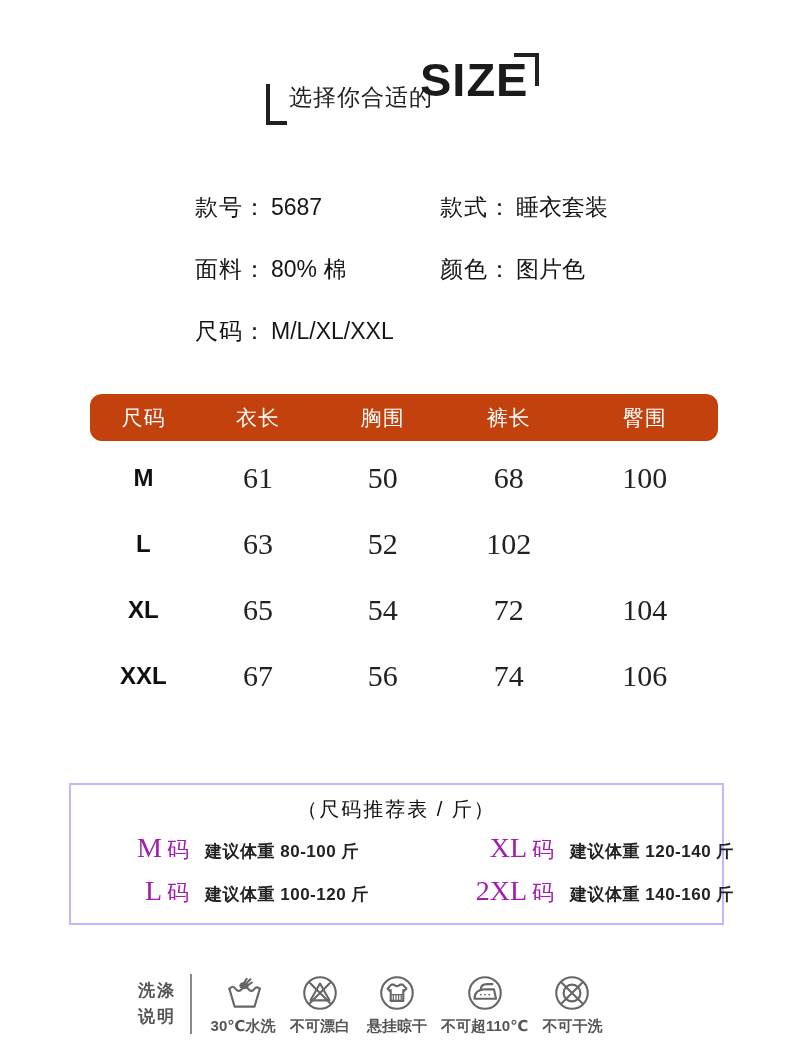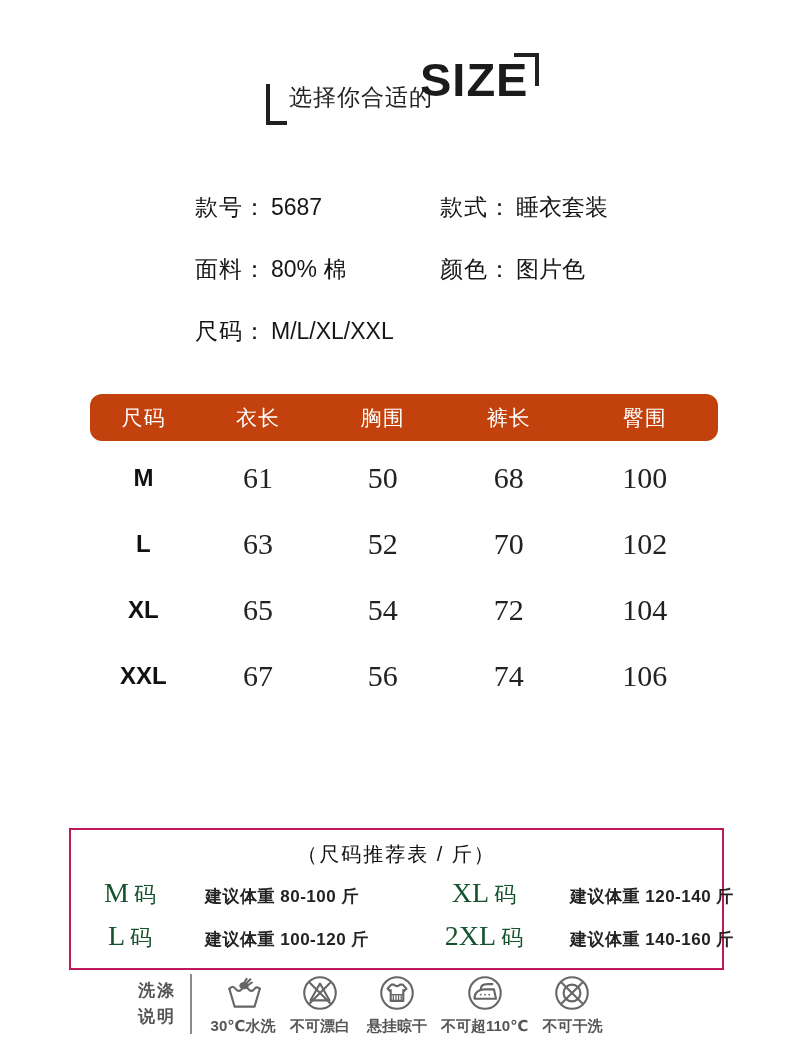--- a/index.html
+++ b/index.html
@@ -27,26 +27,26 @@
   .st-cols { display:grid; grid-template-columns:17% 19.5% 20.2% 20% 23.3%; }
   .st-header { position:absolute; left:90px; top:394px; width:628px; height:47px;
                background:#c2410c; border-radius:12px; align-items:center; }
   .st-header span { text-align:center; color:#ffffff; font-size:21px; font-weight:500; letter-spacing:1px; }
   .st-body { position:absolute; left:90px; top:445px; width:628px; }
   .st-row { height:66px; align-items:center; }
   .st-size { text-align:center; font-weight:700; font-size:24px; color:#111; }
   .st-num  { text-align:center; font-family:"Liberation Serif","DejaVu Serif",serif; font-size:30px; color:#222; }
 
   
-  .rec { position:absolute; left:69px; top:828px; width:655px; height:142px; border:2px solid #be185d; }
+  .rec { position:absolute; left:69px; top:783px; width:655px; height:142px; border:2px solid #c4b5fd; }
   .rec-title { text-align:center; margin-top:11px; font-size:20px; color:#111; letter-spacing:2px; }
   .rec-grid { margin-top:9px; display:grid; grid-template-columns:118px 225px 140px auto;
               row-gap:10px; align-items:baseline; }
-  .rec-size { text-align:center; font-family:"Liberation Serif","DejaVu Serif",serif;
-              font-size:28px; color:#14532d; white-space:nowrap; }
+  .rec-size { text-align:right; font-family:"Liberation Serif","DejaVu Serif",serif;
+              font-size:28px; color:#a21caf; white-space:nowrap; }
   .rec-size .ma { font-size:22px; margin-left:5px; }
   .rec-text { font-size:17px; font-weight:700; color:#222; padding-left:16px;
               letter-spacing:0.5px; white-space:nowrap; }
 
   
   .wash { position:absolute; left:138px; top:972px; display:flex; align-items:center; }
   .wash-label { font-size:17px; font-weight:700; color:#555; line-height:1.55; letter-spacing:2px; }
   .wash-divider { width:2px; height:60px; background:#8a8a8a; margin:0 18px 0 14px; }
   .wash-items { display:flex; align-items:flex-end; gap:11px; }
   .wash-item { display:flex; flex-direction:column; align-items:center; min-width:66px; }
@@ -92,21 +92,20 @@
       <span class="st-size">M</span>
       <span class="st-num">61</span>
       <span class="st-num">50</span>
       <span class="st-num">68</span>
       <span class="st-num">100</span>
     </div>
     <div class="st-row st-cols">
       <span class="st-size">L</span>
       <span class="st-num">63</span>
       <span class="st-num">52</span>
-      <span class="st-num">70</span>
       <span class="st-num">102</span>
     </div>
     <div class="st-row st-cols">
       <span class="st-size">XL</span>
       <span class="st-num">65</span>
       <span class="st-num">54</span>
       <span class="st-num">72</span>
       <span class="st-num">104</span>
     </div>
     <div class="st-row st-cols">

